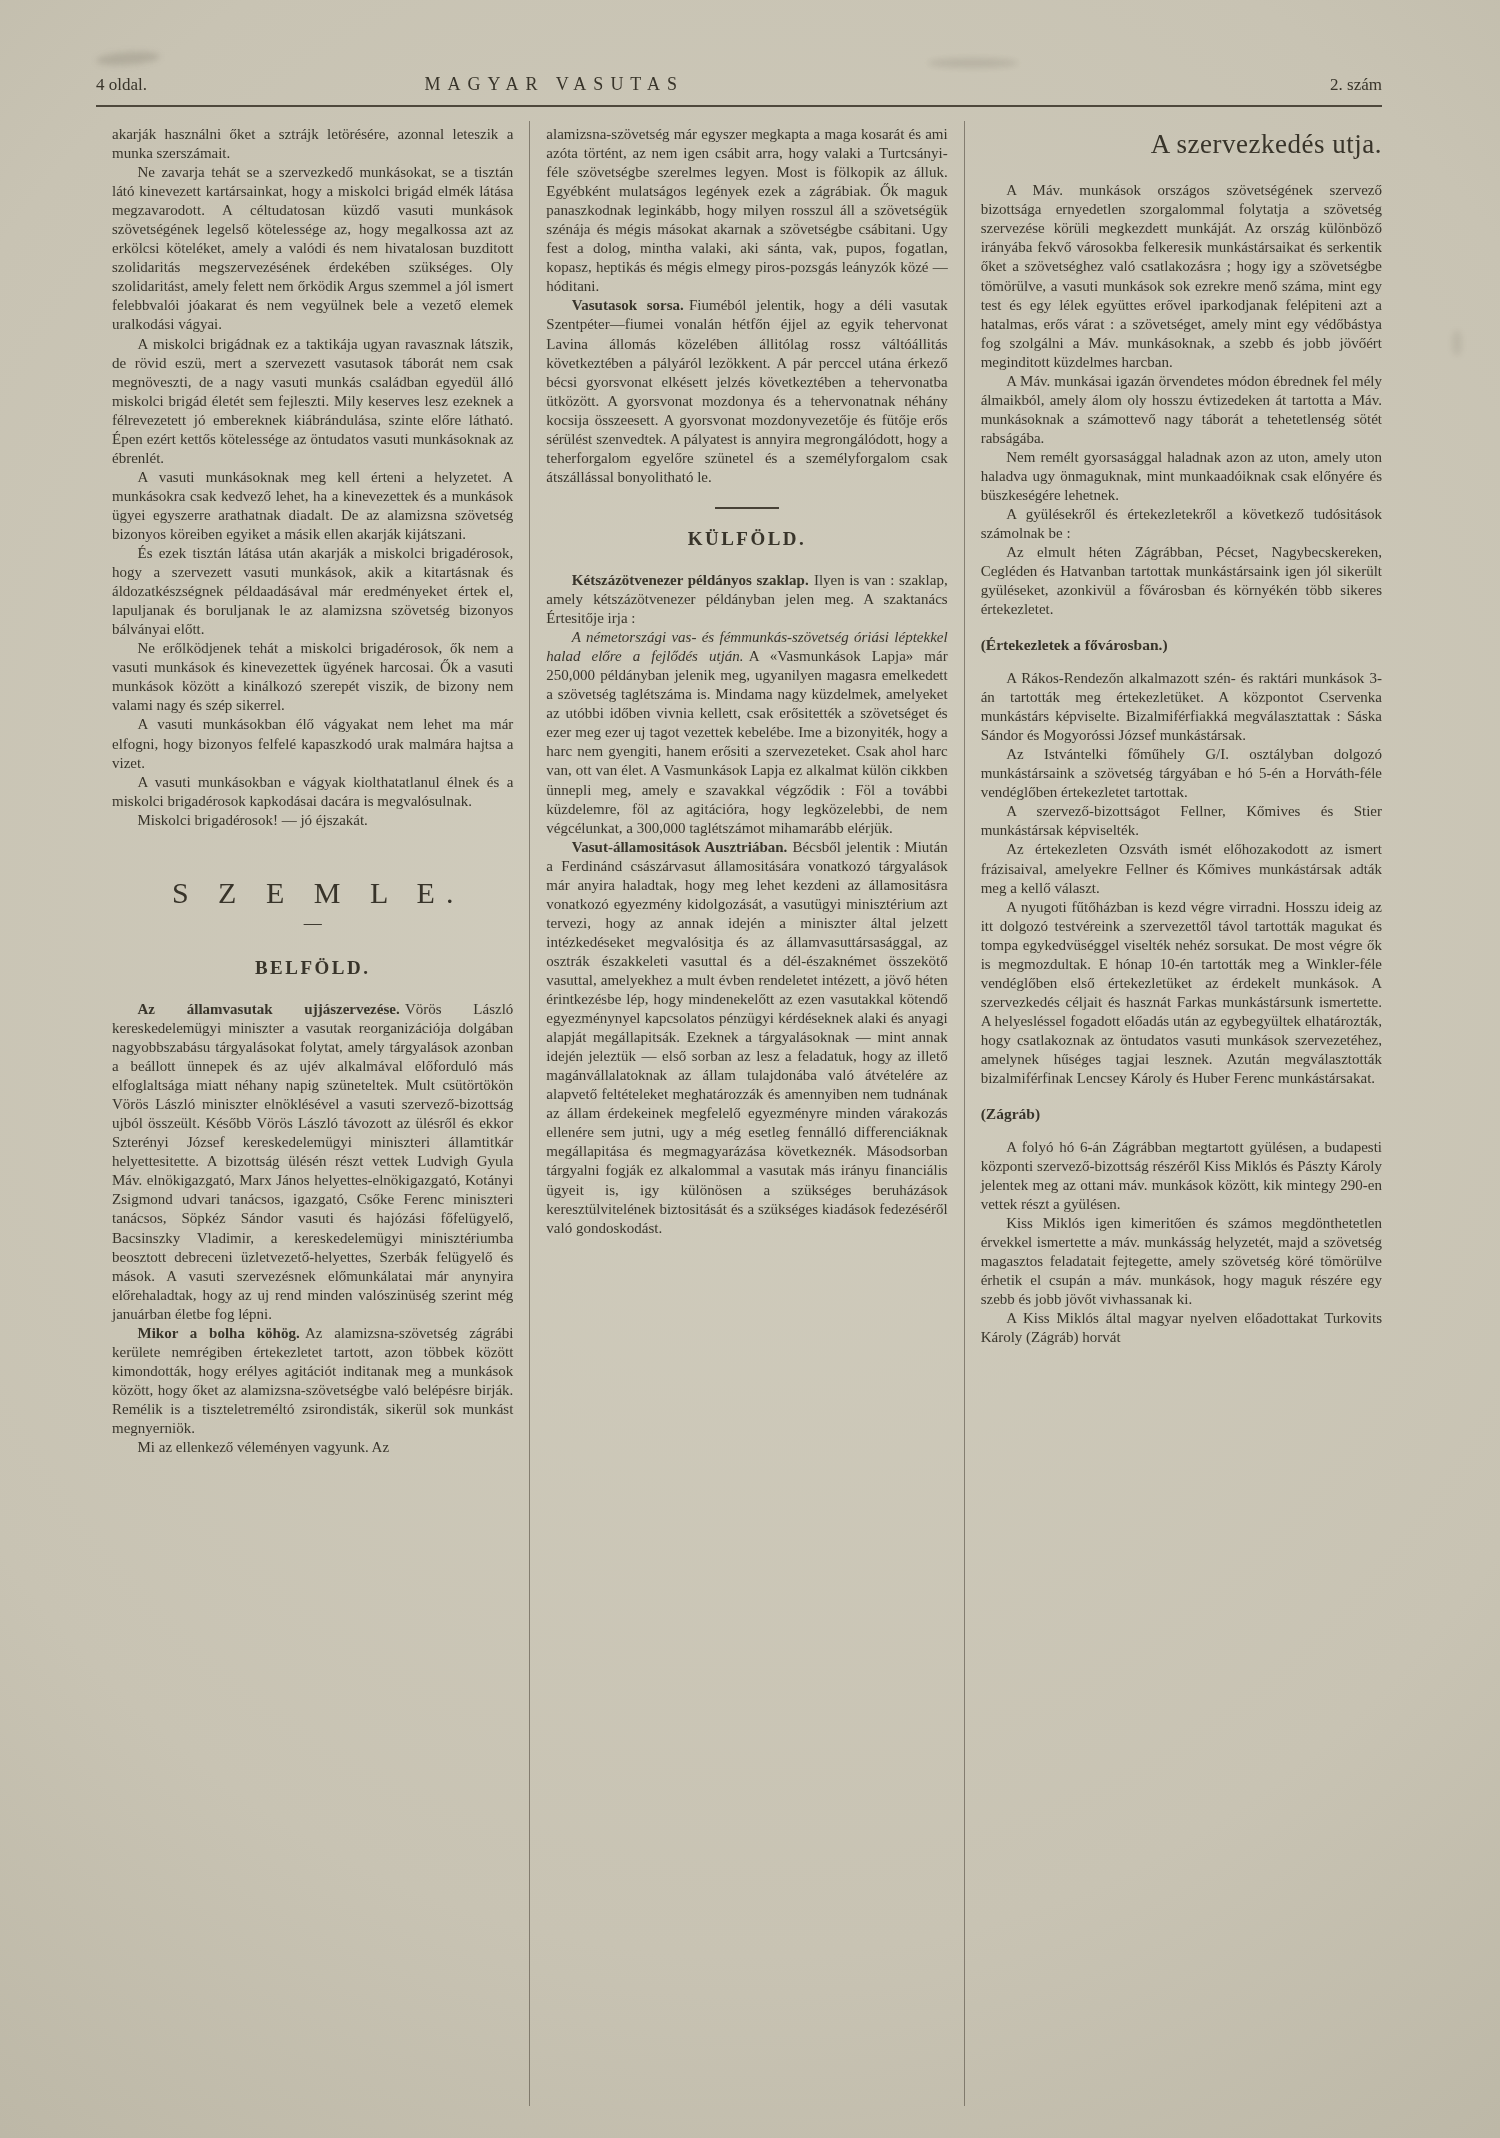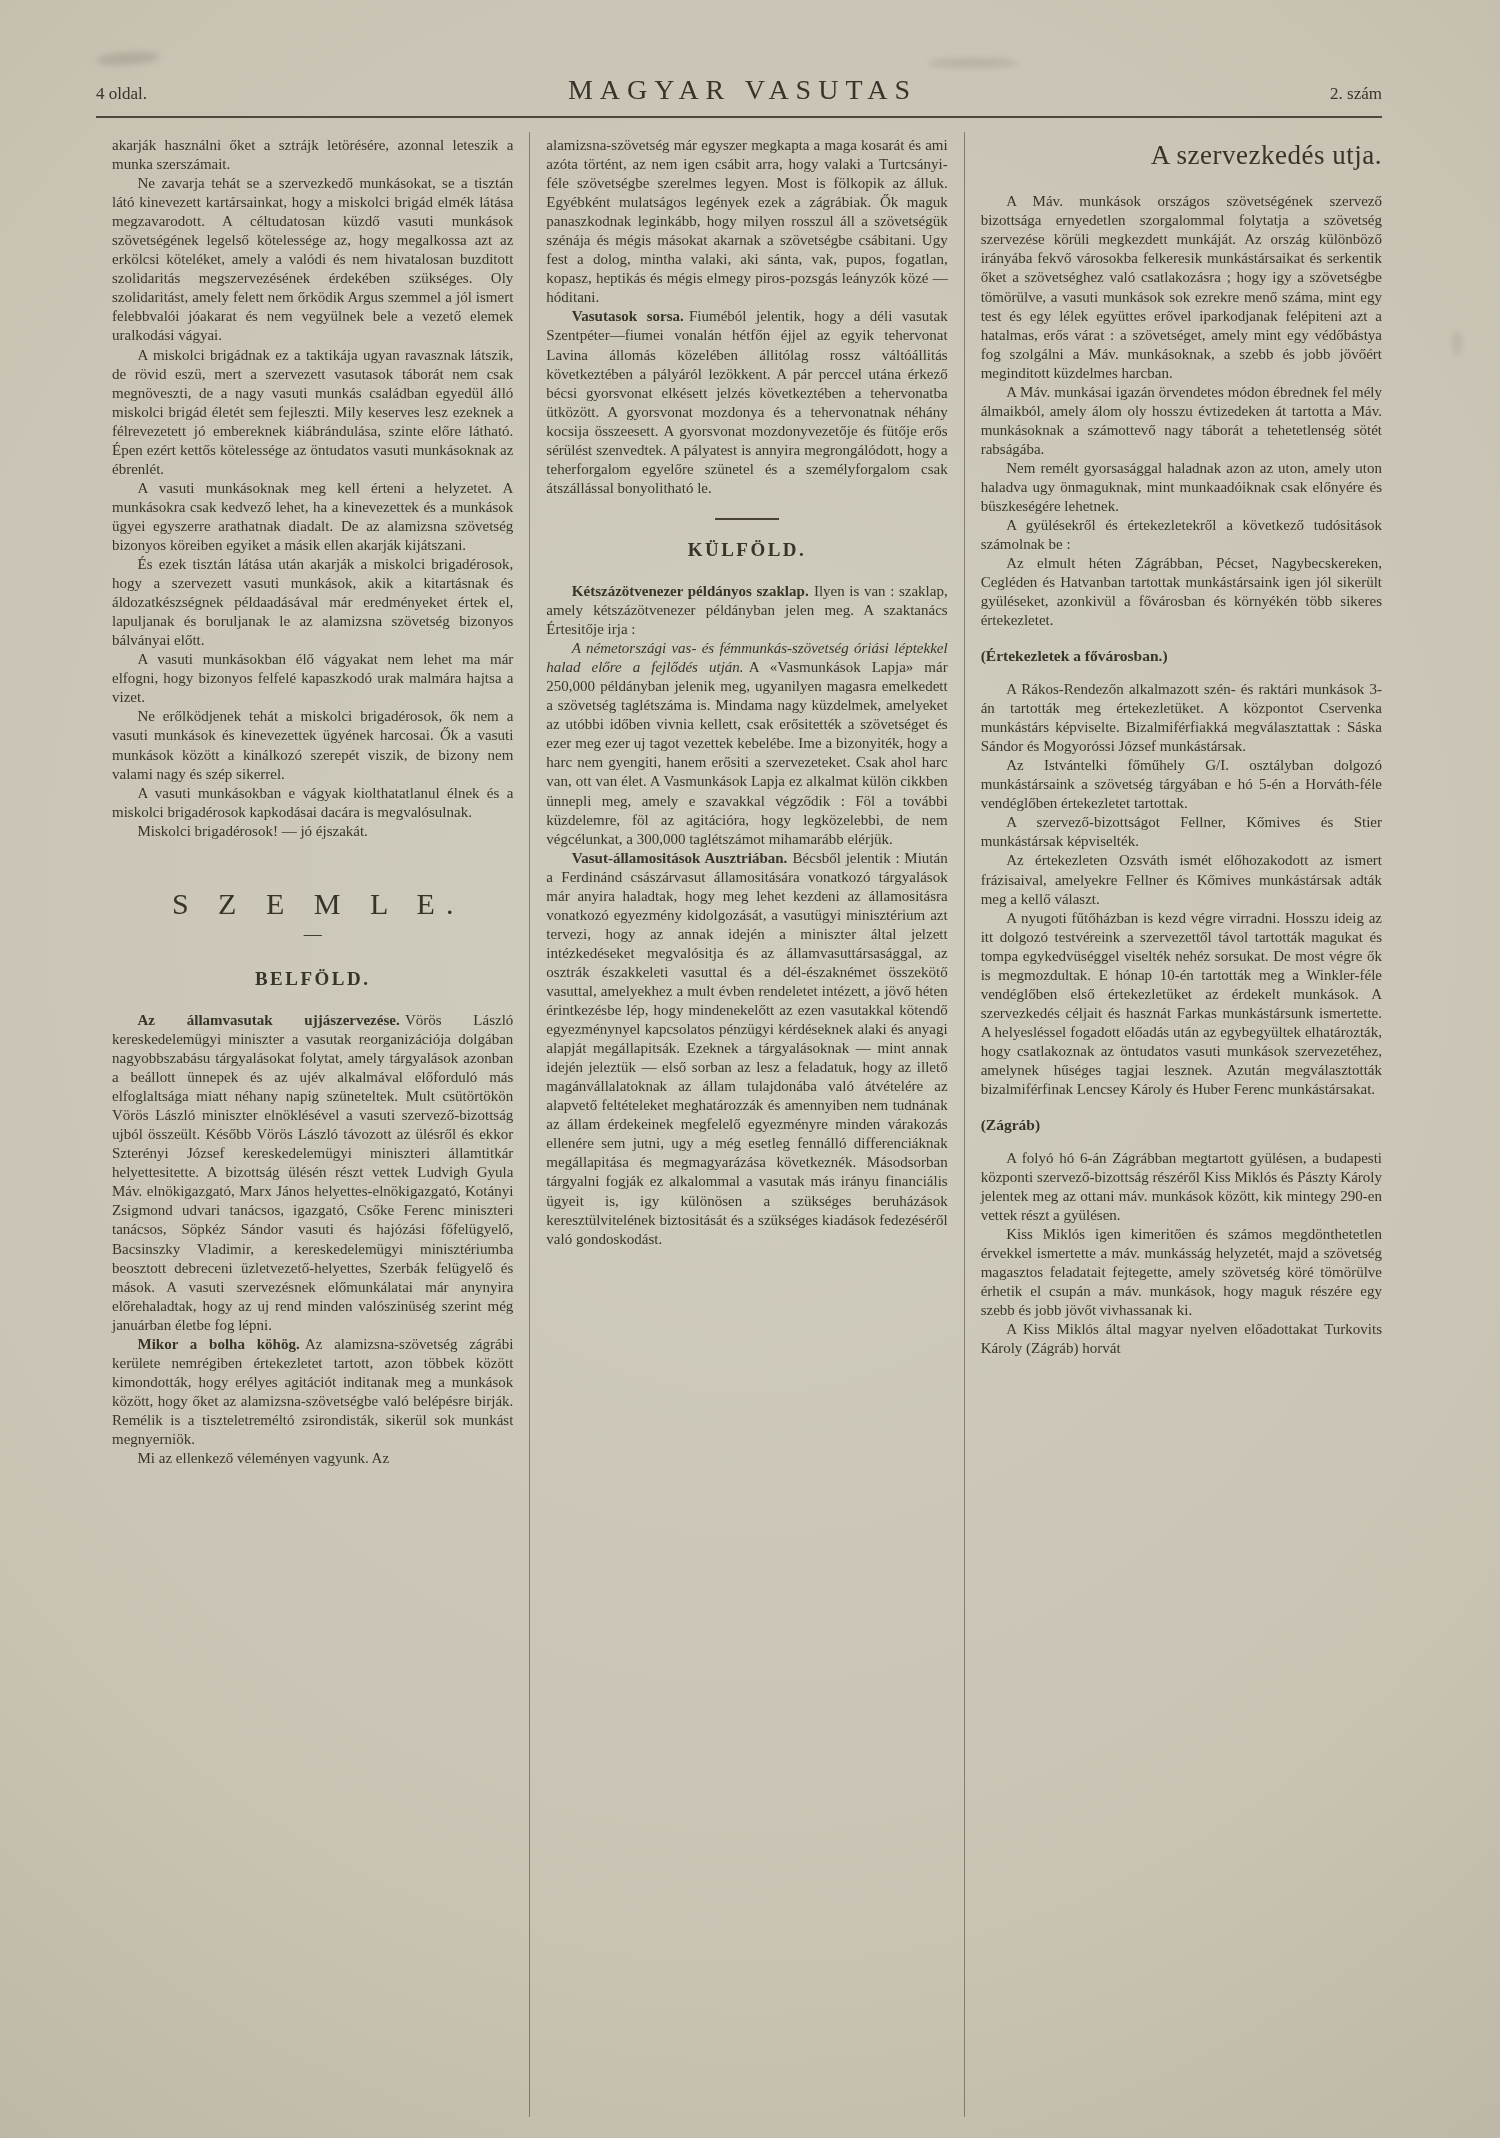--- a/index.html
+++ b/index.html
@@ -29,22 +29,21 @@
 
   .pagehead {
     display: flex;
     align-items: baseline;
     padding: 74px 118px 0 96px;
     font-size: 17px;
   }
   .ph-left  { flex: 1; text-align: left; }
   .ph-center {
     flex: 2;
-    text-align: center;
-    font-size: 28px;
+    font-size: 18px;
     letter-spacing: 7px;
     text-indent: 7px;
   }
   .ph-right { flex: 1; text-align: right; }
 
   .headrule {
     margin: 10px 118px 0 96px;
     border-top: 2px solid #4e483c;
   }
 
@@ -129,22 +128,22 @@
   <div class="headrule"></div>
 
   <main class="cols">
 
     <section class="col">
       <p class="para noindent">akarják használni őket a sztrájk letörésére, azonnal leteszik a munka szerszámait.</p>
       <p class="para">Ne zavarja tehát se a szervezkedő munkásokat, se a tisztán látó kinevezett kartársainkat, hogy a miskolci brigád elmék látása megzavarodott. A céltudatosan küzdő vasuti munkások szövetségének legelső kötelessége az, hogy megalkossa azt az erkölcsi köteléket, amely a valódi és nem hivatalosan buzditott szolidaritás megszervezésének érdekében szükséges. Oly szolidaritást, amely felett nem őrködik Argus szemmel a jól ismert felebbvalói jóakarat és nem vegyülnek bele a vezető elemek uralkodási vágyai.</p>
       <p class="para">A miskolci brigádnak ez a taktikája ugyan ravasznak látszik, de rövid eszü, mert a szervezett vasutasok táborát nem csak megnöveszti, de a nagy vasuti munkás családban egyedül álló miskolci brigád életét sem fejleszti. Mily keserves lesz ezeknek a félrevezetett jó embereknek kiábrándulása, szinte előre látható. Épen ezért kettős kötelessége az öntudatos vasuti munkásoknak az ébrenlét.</p>
       <p class="para">A vasuti munkásoknak meg kell érteni a helyzetet. A munkásokra csak kedvező lehet, ha a kinevezettek és a munkások ügyei egyszerre arathatnak diadalt. De az alamizsna szövetség bizonyos köreiben egyiket a másik ellen akarják kijátszani.</p>
       <p class="para">És ezek tisztán látása után akarják a miskolci brigadérosok, hogy a szervezett vasuti munkások, akik a kitartásnak és áldozatkészségnek példaadásával már eredményeket értek el, lapuljanak és boruljanak le az alamizsna szövetség bizonyos bálványai előtt.</p>
+      <p class="para">Ne erőlködjenek tehát a miskolci brigadérosok, ők nem a vasuti munkások és kinevezettek ügyének harcosai. Ők a vasuti munkások között a kinálkozó szerepét viszik, de bizony nem valami nagy és szép sikerrel.</p>
       <p class="para">A vasuti munkásokban élő vágyakat nem lehet ma már elfogni, hogy bizonyos felfelé kapaszkodó urak malmára hajtsa a vizet.</p>
-      <p class="para">Ne erőlködjenek tehát a miskolci brigadérosok, ők nem a vasuti munkások és kinevezettek ügyének harcosai. Ők a vasuti munkások között a kinálkozó szerepét viszik, de bizony nem valami nagy és szép sikerrel.</p>
       <p class="para">A vasuti munkásokban e vágyak kiolthatatlanul élnek és a miskolci brigadérosok kapkodásai dacára is megvalósulnak.</p>
       <p class="para">Miskolci brigadérosok! — jó éjszakát.</p>
 
       <h2 class="szemle">S Z E M L E.</h2>
       <div class="szemle-dash">—</div>
       <h3 class="subsection">BELFÖLD.</h3>
 
       <p class="para">
         <b class="lead">Az államvasutak ujjászervezése.</b><span>Vörös László kereskedelemügyi miniszter a vasutak reorganizációja dolgában nagyobbszabásu tárgyalásokat folytat, amely tárgyalások azonban a beállott ünnepek és az ujév alkalmával előforduló más elfoglaltsága miatt néhany napig szüneteltek. Mult csütörtökön Vörös László miniszter elnöklésével a vasuti szervező-bizottság ujból összeült. Később Vörös László távozott az ülésről és ekkor Szterényi József kereskedelemügyi miniszteri államtitkár helyettesitette. A bizottság ülésén részt vettek Ludvigh Gyula Máv. elnökigazgató, Marx János helyettes-elnökigazgató, Kotányi Zsigmond udvari tanácsos, igazgató, Csőke Ferenc miniszteri tanácsos, Söpkéz Sándor vasuti és hajózási főfelügyelő, Bacsinszky Vladimir, a kereskedelemügyi minisztériumba beosztott debreceni üzletvezető-helyettes, Szerbák felügyelő és mások. A vasuti szervezésnek előmunkálatai már anynyira előrehaladtak, hogy az uj rend minden valószinüség szerint még januárban életbe fog lépni.</span>
       </p>

